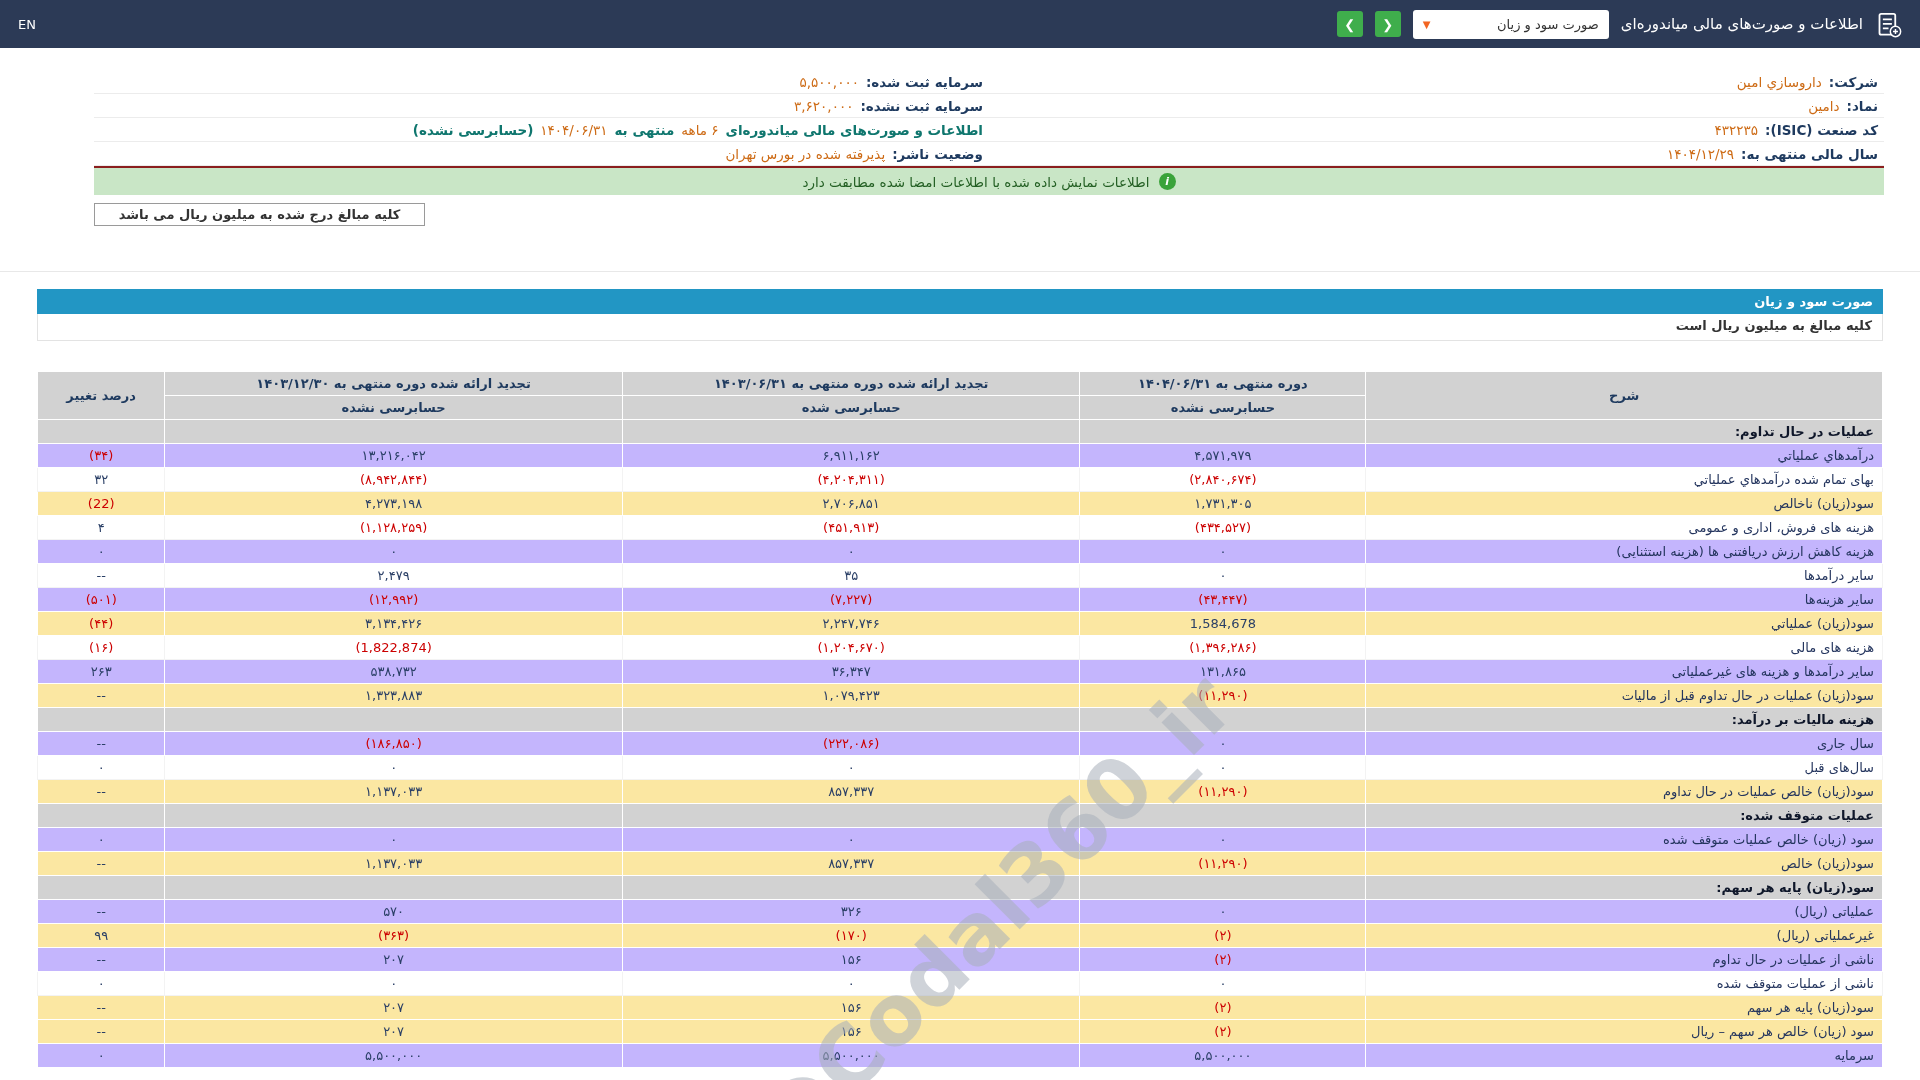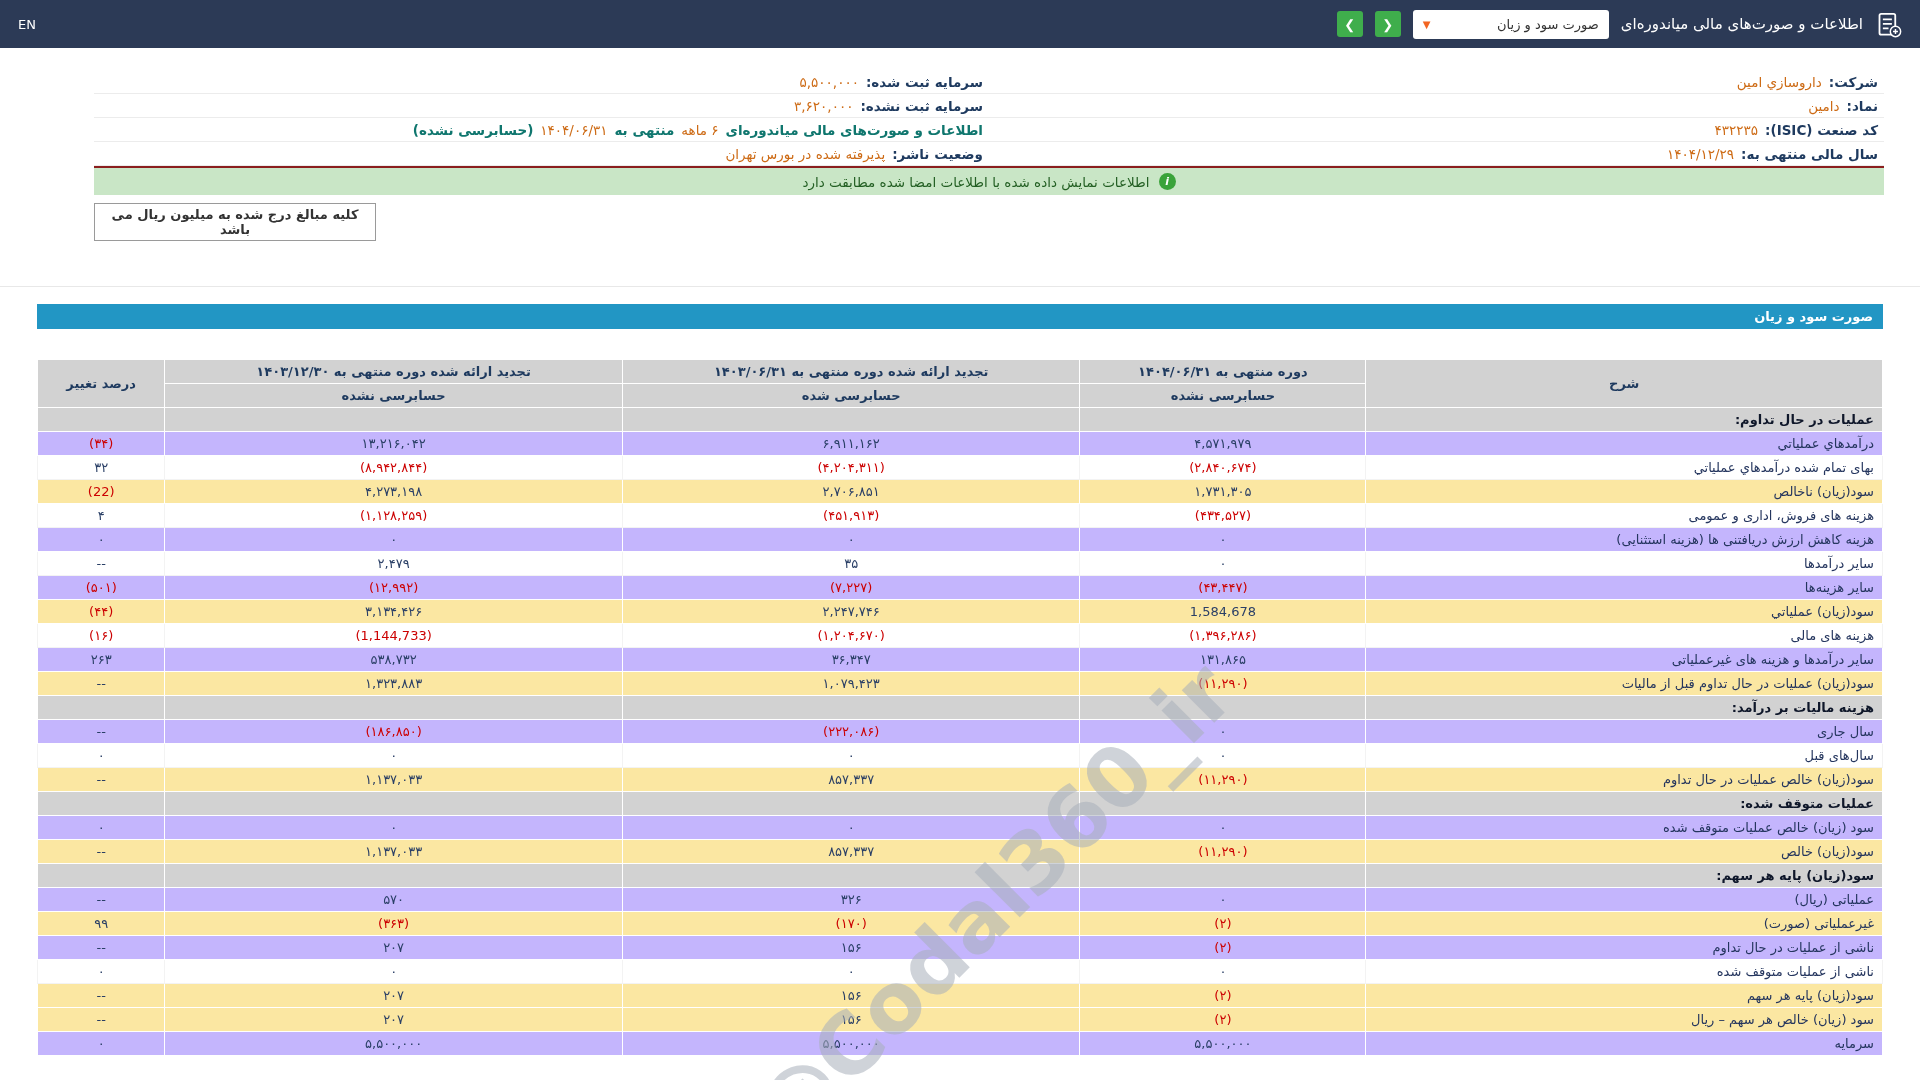--- a/index.html
+++ b/index.html
@@ -46,21 +46,21 @@
   .green-banner {
     background:#c9e6c6; height:27px; display:flex; align-items:center;
     justify-content:center; gap:9px; color:#235f23; font-size:13.5px;
   }
   .info-icon {
     width:17px; height:17px; border-radius:50%; background:#3aa33a; color:#fff;
     display:flex; align-items:center; justify-content:center;
     font-size:11px; font-weight:bold; font-style:italic;
   }
   .amounts-note-box {
-    width:282px; border:1px solid #9a9a9a; background:#fff;
+    width:331px; border:1px solid #9a9a9a; background:#fff;
     margin:8px auto 0 94px; margin-right:auto; 
     padding:3px 16px; font-weight:bold; font-size:13px; color:#333; text-align:center;
   }
   .page-divider { border-top:1px solid #e8e8e8; margin-top:45px; }
 
   
   .statement { margin:17px 37px 0 37px; position:relative; }
   .blue-bar {
     background:#2296c4; color:#fff; font-weight:bold; font-size:13px;
     padding:4px 10px; height:25px; line-height:17px;
@@ -169,20 +169,21 @@
     <span>اطلاعات نمایش داده شده با اطلاعات امضا شده مطابقت دارد</span>
   </div>
 </section>
 
 <div class="amounts-note-box">کلیه مبالغ درج شده به میلیون ریال می باشد</div>
 
 <div class="page-divider"></div>
 
 <section class="statement">
   <div class="blue-bar">صورت سود و زیان</div>
+  <div class="amounts-row">کلیه مبالغ به میلیون ریال است</div>
 
   <div class="table-wrap">
     <table>
       <colgroup>
         <col class="c-desc">
           <col class="c-v1">
           <col class="c-v2">
           <col class="c-v3">
           <col class="c-chg">
       </colgroup>
@@ -261,21 +262,21 @@
             <td class="lbl">سود(زيان) عملياتي</td>
             <td class="val">1,584,678</td>
             <td class="val">۲,۲۴۷,۷۴۶</td>
             <td class="val">۳,۱۳۴,۴۲۶</td>
             <td class="val neg">(۴۴)</td>
           </tr>
           <tr class="row-white">
             <td class="lbl">هزينه هاى مالى</td>
             <td class="val neg">(۱,۳۹۶,۲۸۶)</td>
             <td class="val neg">(۱,۲۰۴,۶۷۰)</td>
-            <td class="val neg">(1,144,733)</td>
+            <td class="val neg">(1,822,874)</td>
             <td class="val neg">(۱۶)</td>
           </tr>
           <tr class="row-blue">
             <td class="lbl">ساير درآمدها و هزينه هاى غيرعملياتى</td>
             <td class="val">۱۳۱,۸۶۵</td>
             <td class="val">۳۶,۳۴۷</td>
             <td class="val">۵۳۸,۷۳۲</td>
             <td class="val">۲۶۳</td>
           </tr>
           <tr class="row-yellow">
@@ -342,21 +343,21 @@
             <td></td>
           </tr>
           <tr class="row-blue">
             <td class="lbl">عملياتى (ريال)</td>
             <td class="val">۰</td>
             <td class="val">۳۲۶</td>
             <td class="val">۵۷۰</td>
             <td class="val">--</td>
           </tr>
           <tr class="row-yellow">
-            <td class="lbl">غيرعملياتى (صورت)</td>
+            <td class="lbl">غيرعملياتى (ريال)</td>
             <td class="val neg">(۲)</td>
             <td class="val neg">(۱۷۰)</td>
             <td class="val neg">(۳۶۳)</td>
             <td class="val">۹۹</td>
           </tr>
           <tr class="row-blue">
             <td class="lbl">ناشى از عمليات در حال تداوم</td>
             <td class="val neg">(۲)</td>
             <td class="val">۱۵۶</td>
             <td class="val">۲۰۷</td>

